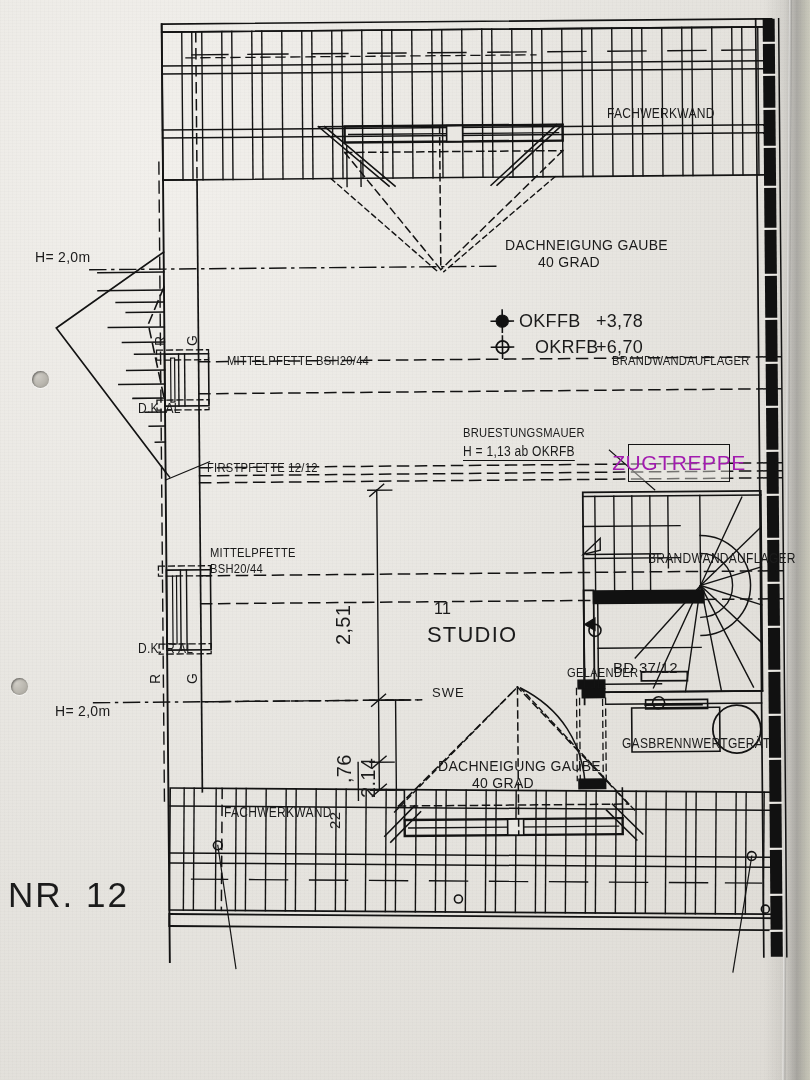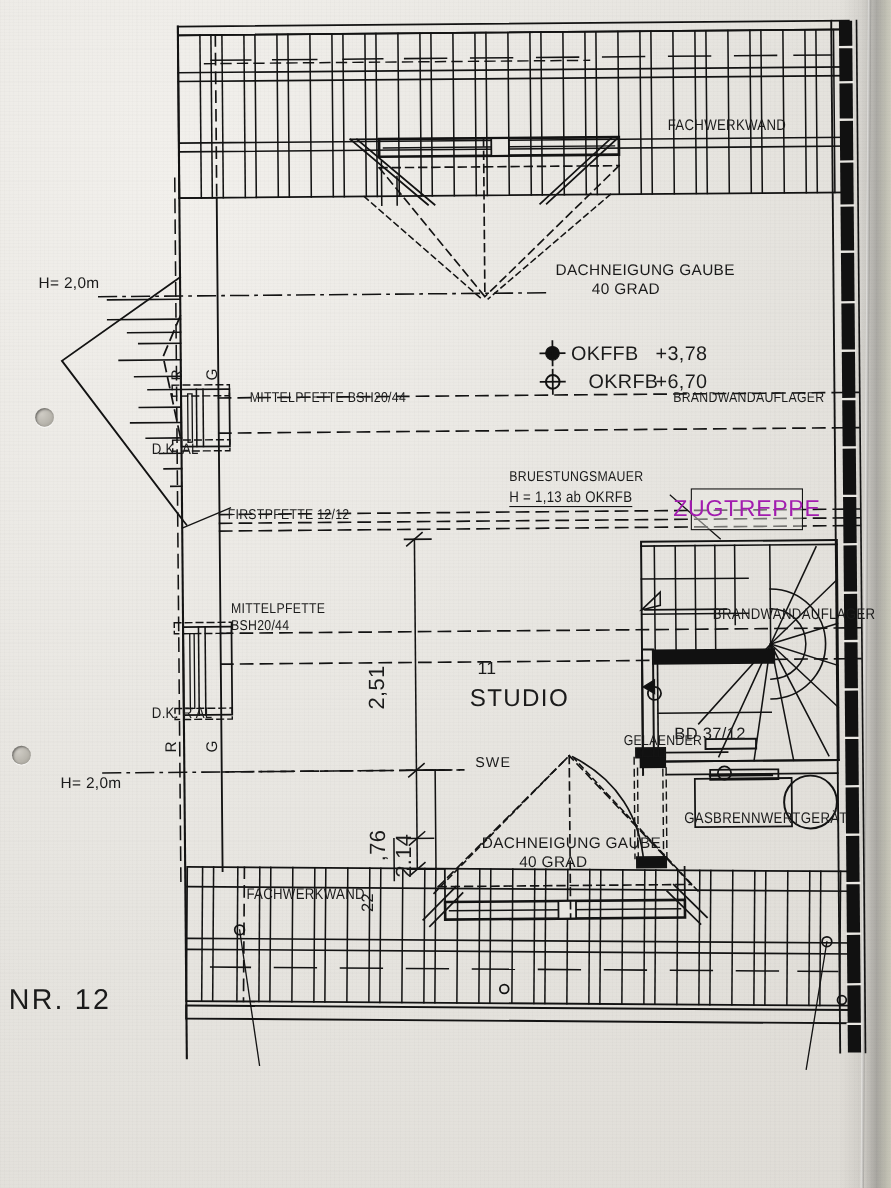--- a/index.html
+++ b/index.html
@@ -504,15 +504,15 @@
 
 <div class="lbl t14 vert cond" style="left:138px;top:640px;">D.K.  R  AL</div>
 <div class="lbl t14 vert" style="left:163px;top:668px;">R</div>
 <div class="lbl t14 vert" style="left:200px;top:668px;">G</div>
 
 <div class="lbl t20 vert" style="left:355px;top:622px;">2,51</div>
 <div class="lbl t20 vert" style="left:356px;top:760px;">,76</div>
 <div class="lbl t20 vert" style="left:380px;top:775px;">2.14</div>
 <div class="lbl t15 vert" style="left:343px;top:812px;">22</div>
 
-<div class="lbl" style="left:8px;top:893px;font-size:26px;letter-spacing:2px;">NR. 12</div>
+<div class="lbl" style="left:8px;top:875px;font-size:35px;letter-spacing:2px;">NR. 12</div>
 
 </div>
 
 </body></html>

